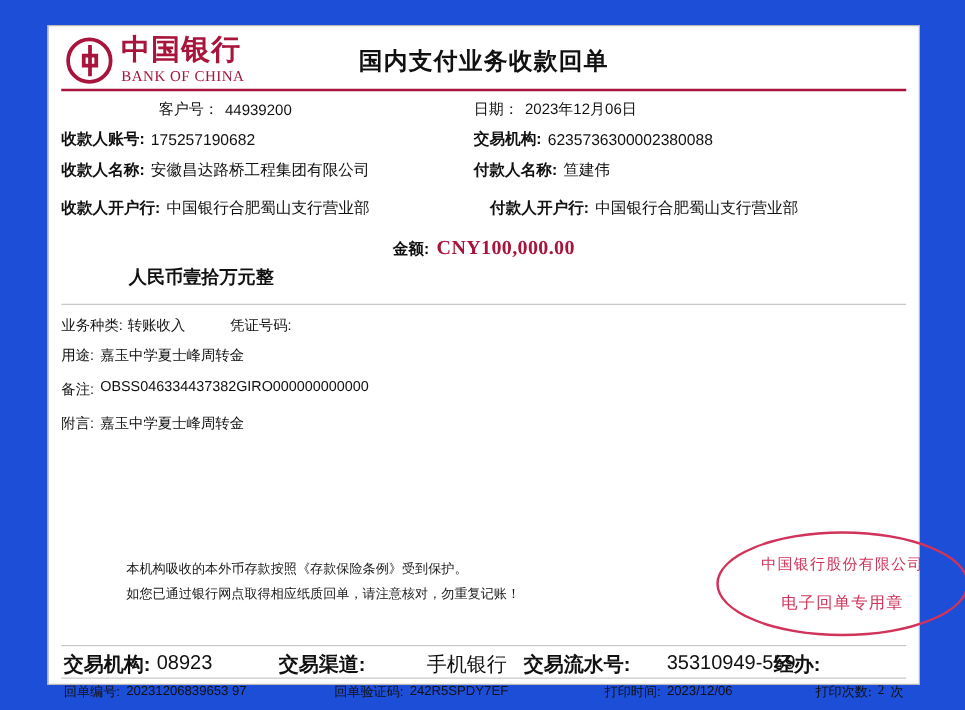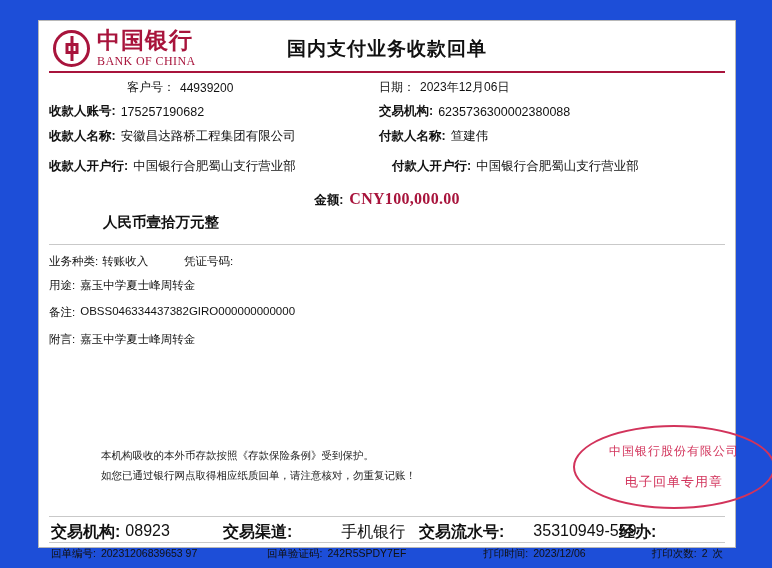--- a/index.html
+++ b/index.html
@@ -236,21 +236,21 @@
   }
   .foot-row-1 { top: 501px; font-size: 16px; }
   .foot-row-2 { top: 526px; font-size: 10.5px; color: #333; }
   .fr1-a { width: 172px; display: flex; }
   .fr1-b { width: 196px; display: flex; gap: 44px; }
   .fr1-c { width: 200px; display: flex; gap: 24px; }
   .fr1-d { flex: 1; display: flex; }
   .fr2-a { width: 218px; display: flex; }
   .fr2-b { width: 218px; display: flex; }
   .fr2-c { width: 170px; display: flex; }
-  .fr2-d { flex: 1; display: flex; }
+  .fr2-d { flex: 1; display: flex; font-family: Liberation Serif, serif; }
   .foot-row .lbl { font-weight: bold; }
   .foot-row-2 .lbl { font-weight: normal; }
 </style>
 </head>
 <body>
 
 <div class="page">
   <div class="receipt">
 
     <div class="header">

